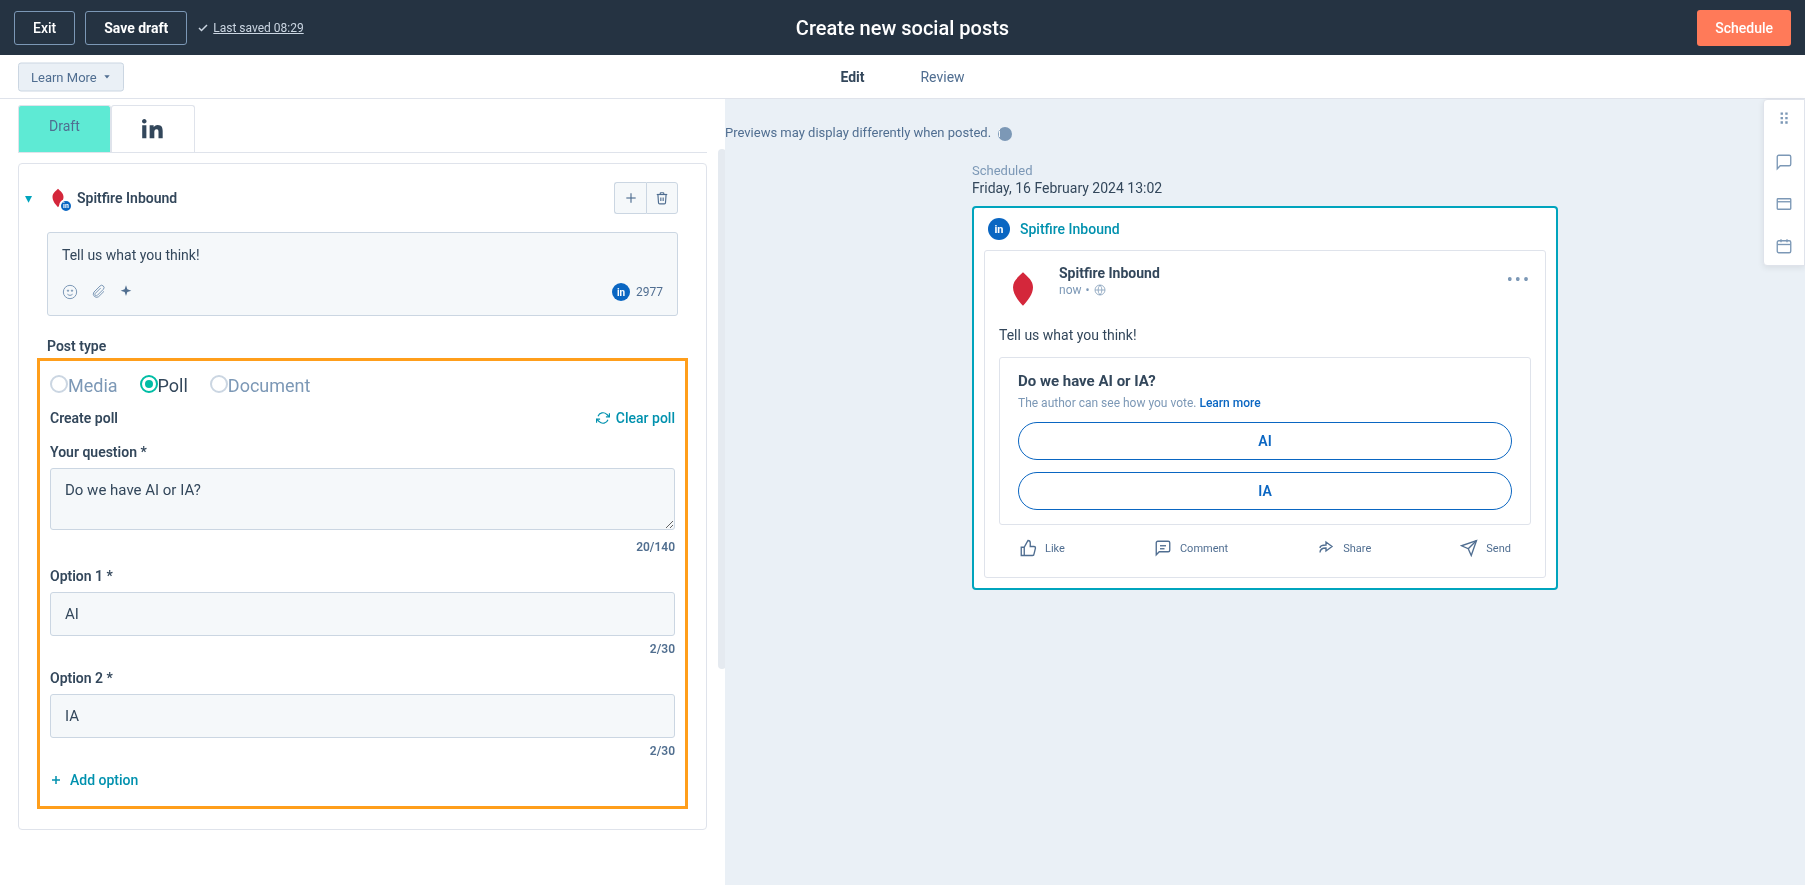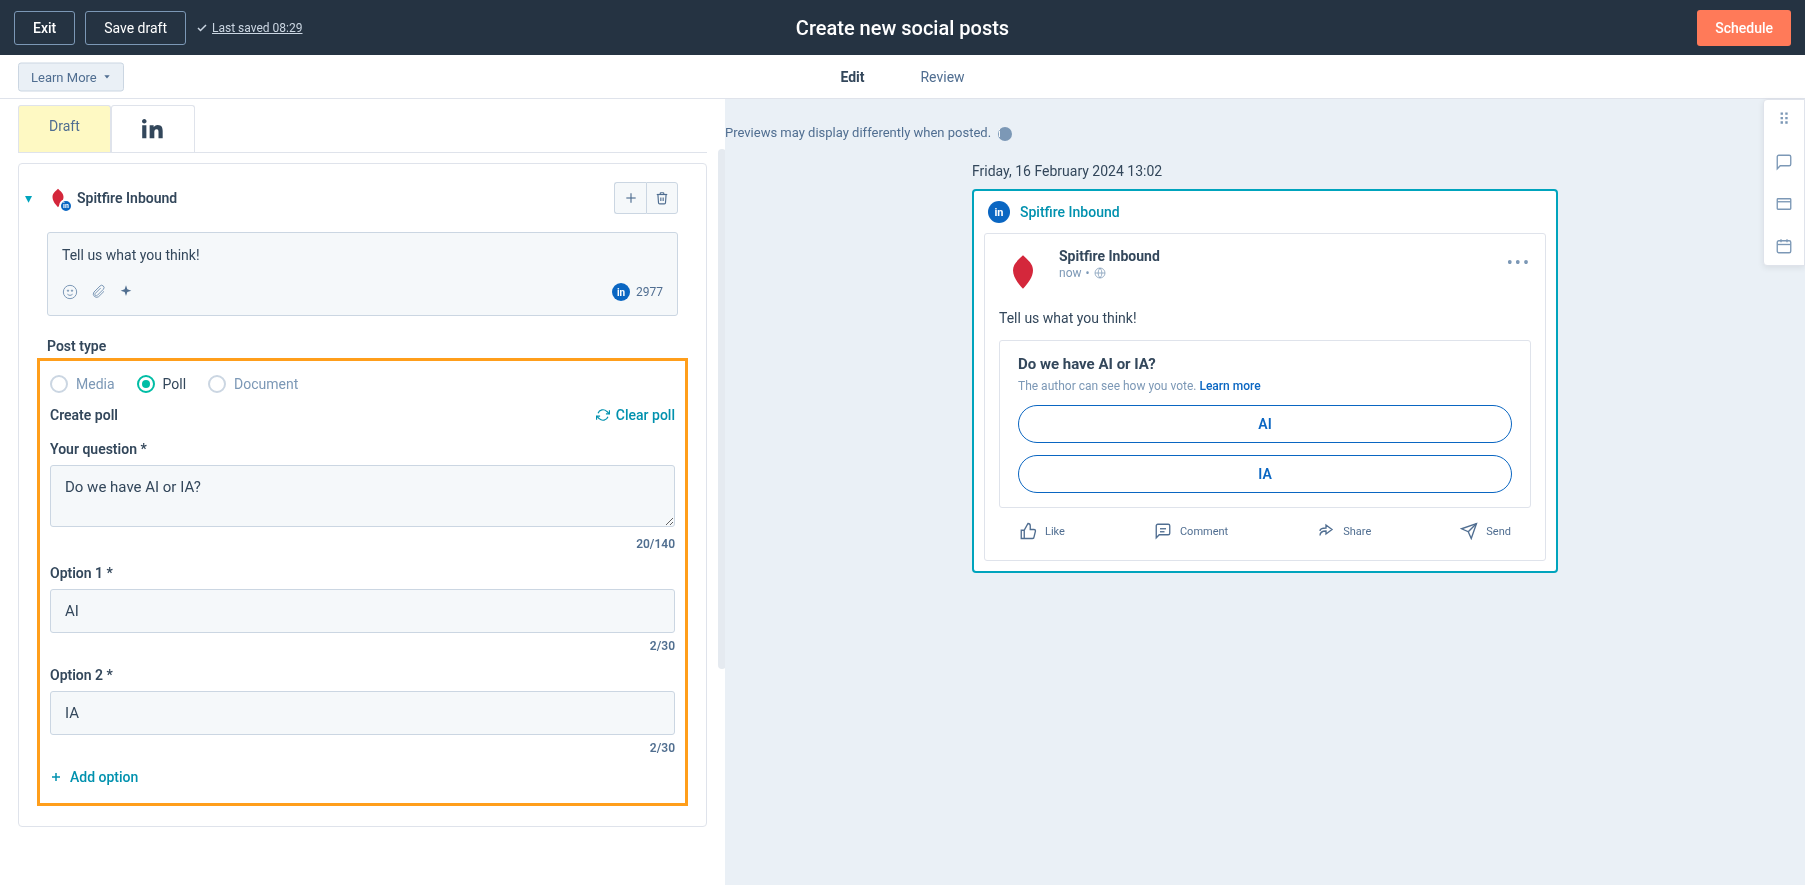--- a/index.html
+++ b/index.html
@@ -1,53 +1,53 @@
 <!DOCTYPE html>
 <html><head>
 <meta charset="utf-8">
 <style>
 * { margin:0; padding:0; box-sizing:border-box; font-family:-apple-system,BlinkMacSystemFont,"Segoe UI",Roboto,Arial,sans-serif; }
 body { background:#fff; color:#33475b; width:1805px; height:885px; overflow:hidden; position:relative; }
 .topbar { background:#253342; height:55px; display:flex; align-items:center; padding:0 14px; position:relative; }
 .tb-btn { background:transparent; border:1.5px solid #7c98b6; color:#fff; padding:8px 18px; border-radius:3px; font-size:14px; font-weight:500; cursor:pointer; margin-right:10px; }
-.tb-save { font-weight:400;text-align:right; }
+.tb-save { font-weight:700;text-align:right; }
 .lastsaved { color:#cbd6e2; font-size:12px; display:flex; align-items:center; gap:4px; }
 .lastsaved span { text-decoration:underline; }
 .tb-title { position:absolute; left:50%; transform:translateX(-50%); color:#fff; font-size:20px; font-weight:500; }
 .schedule-btn { margin-left:auto; background:#ff7a59; border:none; color:#fff; padding:10px 18px; border-radius:3px; font-size:14px; font-weight:500; cursor:pointer; }
 .subbar { height:44px; border-bottom:1px solid #dfe3eb; display:flex; align-items:center; justify-content:center; position:relative; }
 .learn-more { position:absolute; left:18px; top:50%; transform:translateY(-50%); background:#eaf0f6; border:1px solid #cbd6e2; color:#506e91; padding:6px 12px; border-radius:3px; font-size:13px; cursor:pointer; display:flex; align-items:center; gap:6px; }
 .subtabs { display:flex; gap:48px; }
 .subtab { font-size:14px; color:#506e91; cursor:pointer; padding:12px 4px; position:relative; }
 .subtab.active { font-weight:700; color:#33475b; }
 .subtab.active::after { content:""; position:absolute; bottom:-6px; left:-10px; right:-10px; height:4px; background:#33475b; }
 .main { display:flex; height:calc(885px - 55px - 44px); }
 .left { width:725px; padding:0 18px 18px; overflow:visible; position:relative; }
 .tabs { display:flex; margin-top:6px; border-bottom:1px solid #dfe3eb; }
-.tab { padding:12px 30px; font-size:14px; color:#506e91; cursor:pointer; background:#fef9c3; border:1px solid #dfe3eb; border-bottom:none; border-radius:3px 3px 0 0; margin-right:0; }
+.tab { padding:12px 30px; font-size:14px; color:#506e91; cursor:pointer; background:#5eead4; border:1px solid #dfe3eb; border-bottom:none; border-radius:3px 3px 0 0; margin-right:0; }
 .tab.active { background:#fff; color:#33475b; font-weight:600; }
 .li-icon { width:22px; height:22px; fill:#33475b; }
 .card { background:#fff; border:1px solid #dfe3eb; border-radius:4px; margin-top:10px; padding:18px 28px 20px; }
 .card-head { display:flex; align-items:center; gap:8px; margin-bottom:18px; position:relative; }
 .chev { color:#00a4bd; font-size:14px; position:absolute; left:-22px; }
 .acct-name { font-weight:600; font-size:14px; color:#33475b; }
 .card-actions { margin-left:auto; display:flex; }
 .icon-btn { width:32px; height:32px; border:1px solid #cbd6e2; background:#f5f8fa; color:#506e91; display:flex; align-items:center; justify-content:center; cursor:pointer; font-size:18px; }
 .icon-btn:first-child { border-radius:3px 0 0 3px; border-right:none; }
 .icon-btn:last-child { border-radius:0 3px 3px 0; }
 .composer { background:#f5f8fa; border:1px solid #cbd6e2; border-radius:3px; padding:14px; }
 .composer-text { font-size:14px; color:#33475b; min-height:20px; }
 .composer-toolbar { display:flex; align-items:center; gap:12px; margin-top:16px; color:#7c98b6; }
 .composer-toolbar .spacer { flex:1; }
 .char-badge { display:flex; align-items:center; gap:6px; font-size:12px; color:#506e91; }
 .li-mini { width:18px; height:18px; background:#0a66c2; border-radius:50%; display:inline-flex; align-items:center; justify-content:center; color:#fff; font-size:10px; font-weight:700; }
 .section-label { font-size:14px; font-weight:600; margin:22px 0 4px; }
 .highlight-box { border:3px solid #ff9e1b; padding:6px 10px 18px; margin:0 -10px; }
 .radios { display:flex; gap:22px; padding:8px 0 14px; }
-.radio { display:flex; align-items:center; gap:8px; color:#7c98b6; font-size:14px; cursor:pointer; }
+.radio { display:flex; align-items:flex-start; color:#7c98b6; font-size:18px; cursor:pointer; }
 .radio.sel { color:#33475b; }
 .rdot { width:18px; height:18px; border:2px solid #cbd6e2; border-radius:50%; display:inline-flex; align-items:center; justify-content:center; }
 .radio.sel .rdot { border-color:#00bda5; }
 .radio.sel .rdot::after { content:""; width:8px; height:8px; background:#00bda5; border-radius:50%; }
 .poll-head { display:flex; align-items:center; justify-content:space-between; margin:0 0 18px;gap:8px; }
 .clear-poll { color:#0091ae; font-size:14px; font-weight:500; cursor:pointer; display:flex; align-items:center; gap:6px; }
 .field-label { font-size:14px; font-weight:600; margin-bottom:8px; display:block; }
 .req { color:#33475b; }
 textarea.inp, input.inp { width:100%; background:#f5f8fa; border:1px solid #cbd6e2; border-radius:3px; padding:12px 14px; font-size:15px; color:#33475b; font-family:inherit; resize:vertical; }
 textarea.inp { height:62px; }
@@ -237,20 +237,21 @@
     <div class="divider"></div>
   </div>
 
   <div class="right">
     <div class="preview-note">
       <span>Previews may display differently when posted.</span>
       <span class="info-icn">i</span>
     </div>
 
     <div class="sched-meta">
+      <div class="lbl">Scheduled</div>
       <div class="val">Friday, 16 February 2024 13:02</div>
     </div>
 
     <div class="preview-card">
       <div class="pv-top">
         <span class="li-badge">in</span>
         <span class="name">Spitfire Inbound</span>
       </div>
       <div class="pv-body">
         <div class="pv-head">

